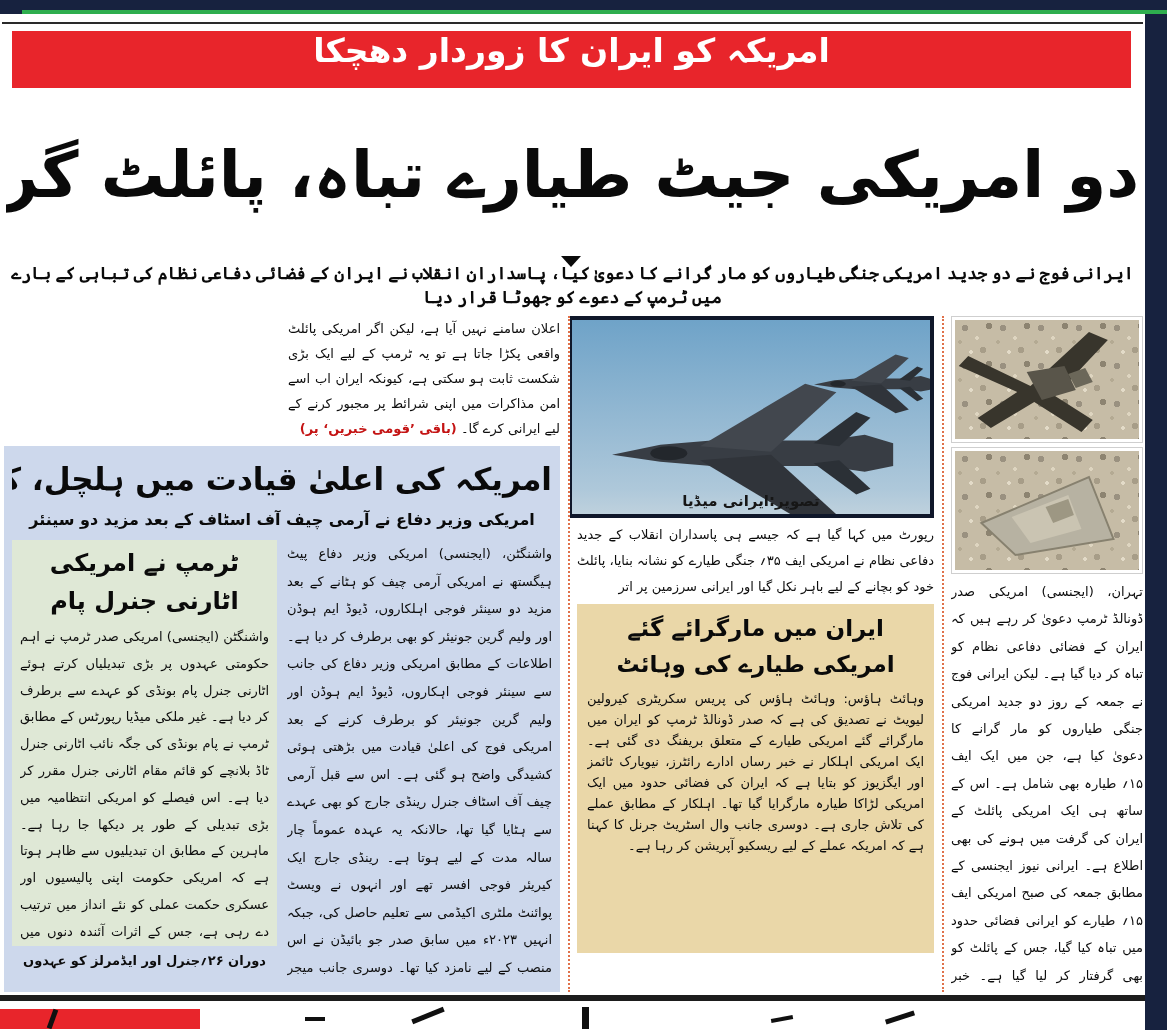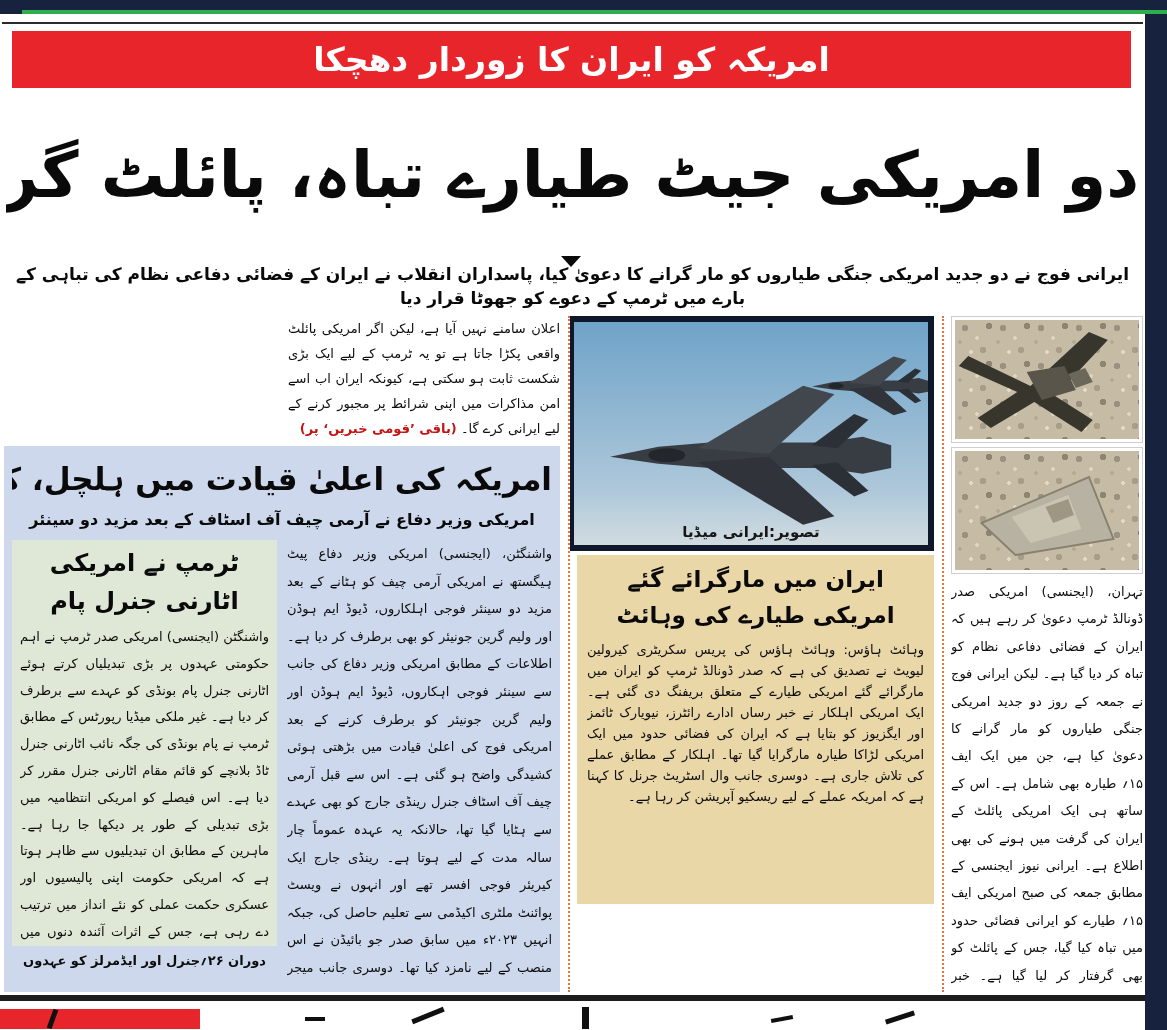--- a/index.html
+++ b/index.html
@@ -10,37 +10,37 @@
   }
   .green-line{position:absolute;top:10px;right:0;width:1145px;height:4px;background:#2eae4e;z-index:3;}
   .page{
     position:absolute;top:14px;right:22px;width:1145px;height:1016px;
     background:#ffffff;color:#111;direction:rtl;
   }
   .top-rule{margin:8px 2px 0 2px;border-top:2px solid #2a2a2a;}
   .kicker{
     margin:7px 14px 0 12px;height:57px;background:#e8252b;
     color:#fff;font-size:33px;font-weight:bold;
-    display:flex;align-items:center;justify-content:center;
+    display:flex;align-items:flex-start;justify-content:center;
     letter-spacing:1px;
   }
   .headline{
     height:170px;line-height:170px;text-align:center;
     font-size:64px;font-weight:bold;color:#0a0a0a;
     white-space:nowrap;overflow:hidden;margin:2px 6px 0 6px;
   }
   .subheadline-wrap{position:relative;margin:2px 8px 0 8px;}
   .pointer-triangle{
     position:absolute;top:-6px;right:556px;width:0;height:0;
     border-right:10px solid transparent;border-left:10px solid transparent;
     border-top:11px solid #0a0a0a;
   }
   .subheadline{
     height:48px;overflow:hidden;text-align:center;
-    font-size:17px;font-weight:bold;line-height:24px;color:#0a0a0a;
+    font-size:17px;font-weight:bold;line-height:24px;color:#0a0a0a;font-family:Liberation Serif, serif;
   }
   .content{
     margin:6px 2px 0 2px;height:676px;overflow:hidden;
     display:grid;grid-template-columns:201px 366px 556px;gap:0 8px;direction:rtl;
   }
   .sep-l{border-left:2px dotted #e0714a;padding-left:7px;}
   .col{overflow:hidden;}
   .figure{
     border:1px solid #cfcfcf;background:#fff;padding:3px;margin-bottom:4px;
   }
@@ -56,22 +56,22 @@
       radial-gradient(circle 2px at 16px 32px,#e3dbc8 99%,transparent);
     background-size:38px 38px;
   }
   .gravel svg{position:absolute;inset:0;}
   .bodytext{
     font-size:13px;line-height:27.4px;text-align:justify;text-justify:inter-word;
     color:#0d0d0d;overflow:hidden;
   }
   .col-right .bodytext{height:412px;}
   .photo{
-    position:relative;width:366px;height:235px;overflow:hidden;margin-bottom:4px;
-    border:6px solid #0f172a;box-sizing:border-box;
+    position:relative;width:366px;height:202px;overflow:hidden;margin-bottom:4px;
+    border:4px solid #0f172a;box-sizing:border-box;
   }
   .photo-caption{
     position:absolute;bottom:4px;right:0;left:0;text-align:center;
     font-size:15px;font-weight:bold;color:#161616;
   }
   .mid-intro{height:78px;line-height:26px;margin-bottom:4px;}
   .tan-box{
     background:#ead7a8;height:349px;overflow:hidden;box-sizing:border-box;
     padding:6px 10px;
   }
@@ -185,20 +185,21 @@
               <polygon points="142,60 172,82 182,78 160,58" fill="#2b3036"></polygon>
               <ellipse cx="40" cy="53" rx="13" ry="5" fill="#23272c"></ellipse>
             </g>
           </defs>
           <rect width="366" height="235" fill="url(#sky)"></rect>
           <use href="#jet" transform="translate(48,58) scale(1.42)"></use>
           <use href="#jet" transform="translate(250,32) scale(0.6)"></use>
         </svg>
         <div class="photo-caption">تصویر:ایرانی میڈیا</div>
       </div>
+      <div class="bodytext mid-intro">رپورٹ میں کہا گیا ہے کہ جیسے ہی پاسداران انقلاب کے جدید دفاعی نظام نے امریکی ایف ۳۵؍ جنگی طیارے کو نشانہ بنایا، پائلٹ خود کو بچانے کے لیے باہر نکل گیا اور ایرانی سرزمین پر اتر</div>
       <div class="tan-box">
         <div class="tan-heading">ایران میں مارگرائے گئے امریکی طیارے کی وہائٹ ہاؤس نے تصدیق کی</div>
         <div class="bodytext">وہائٹ ہاؤس: وہائٹ ہاؤس کی پریس سکریٹری کیرولین لیویٹ نے تصدیق کی ہے کہ صدر ڈونالڈ ٹرمپ کو ایران میں مارگرائے گئے امریکی طیارے کے متعلق بریفنگ دی گئی ہے۔ ایک امریکی اہلکار نے خبر رساں ادارے رائٹرز، نیویارک ٹائمز اور ایگزیوز کو بتایا ہے کہ ایران کی فضائی حدود میں ایک امریکی لڑاکا طیارہ مارگرایا گیا تھا۔ اہلکار کے مطابق عملے کی تلاش جاری ہے۔ دوسری جانب وال اسٹریٹ جرنل کا کہنا ہے کہ امریکہ عملے کے لیے ریسکیو آپریشن کر رہا ہے۔</div>
       </div>
     </div>
 
     <div class="col col-left">
       <div class="topcols">
         <div class="bodytext">
           <span>اعلان سامنے نہیں آیا ہے، لیکن اگر امریکی پائلٹ واقعی پکڑا جاتا ہے تو یہ ٹرمپ کے لیے ایک بڑی شکست ثابت ہو سکتی ہے، کیونکہ ایران اب اسے امن مذاکرات میں اپنی شرائط پر مجبور کرنے کے لیے ایرانی کرے گا۔ </span>

